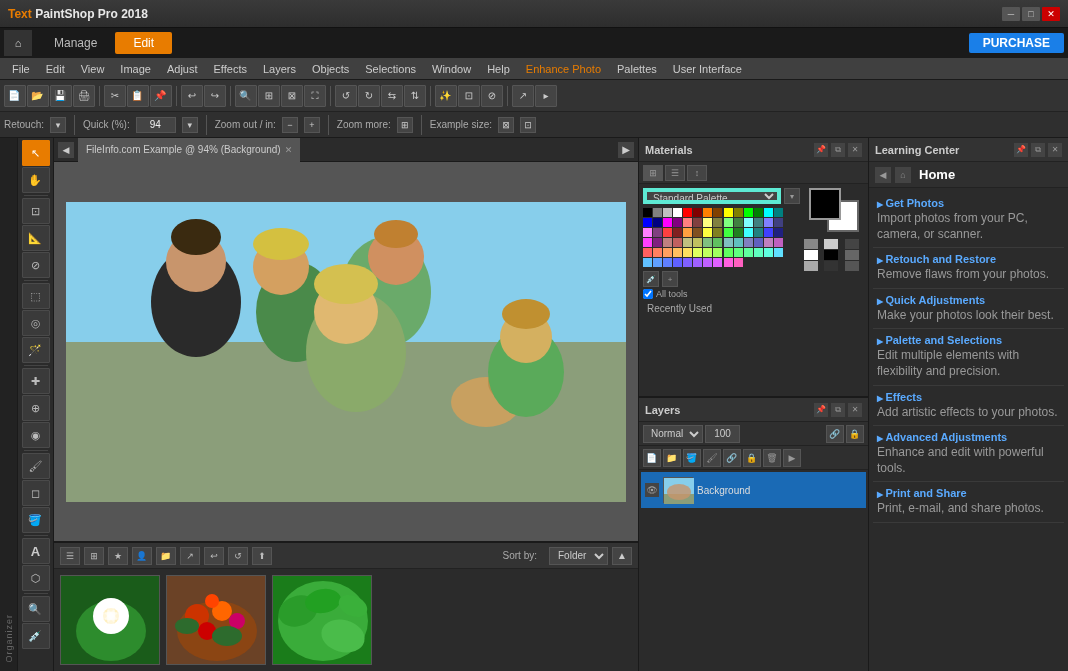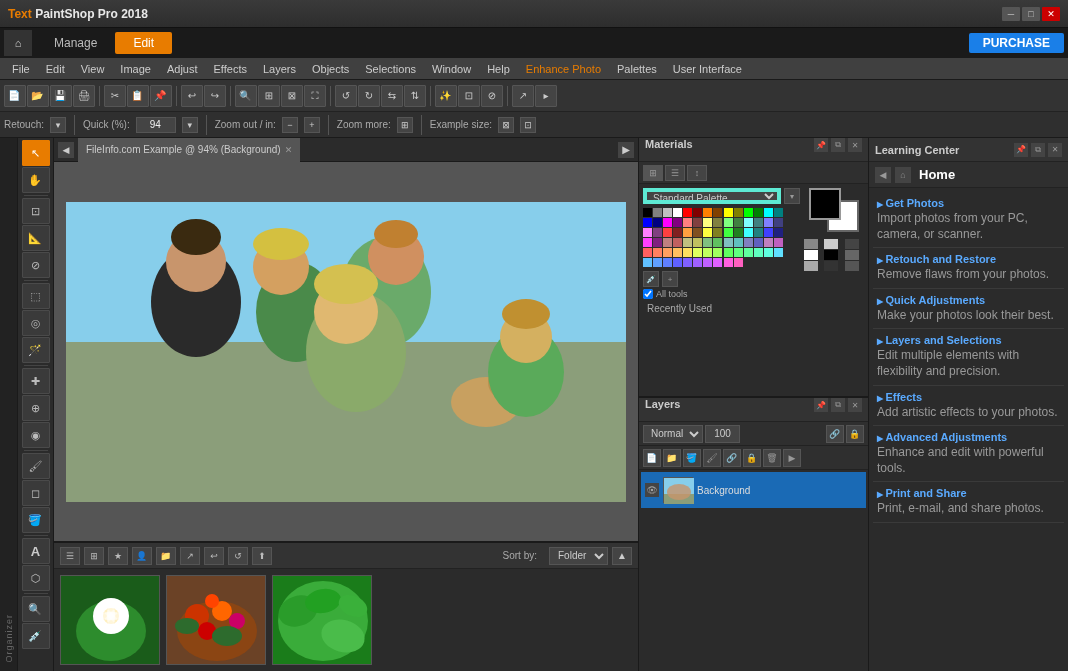--- a/index.html
+++ b/index.html
@@ -195,20 +195,21 @@
 
     
     #materials-panel {
       height: 260px;
       border-bottom: 2px solid #1a1a1a;
     }
     .panel-header {
       height: 24px;
       background: #333;
       display: flex;
+      align-items: center;
       padding: 0 6px;
       border-bottom: 1px solid #222;
     }
     .panel-title { font-size: 11px; color: #ccc; font-weight: bold; flex: 1; }
     .panel-icons { display: flex; gap: 3px; }
     .panel-icon { width: 14px; height: 14px; background: #444; display: flex; align-items: center; justify-content: center; font-size: 8px; color: #999; cursor: pointer; }
 
     #materials-tabs {
       height: 22px;
       background: #2f2f2f;
@@ -828,21 +829,21 @@
         </div>
         <div class="lc-item">
           <div class="lc-item-title">Retouch and Restore</div>
           <div class="lc-item-desc">Remove flaws from your photos.</div>
         </div>
         <div class="lc-item">
           <div class="lc-item-title">Quick Adjustments</div>
           <div class="lc-item-desc">Make your photos look their best.</div>
         </div>
         <div class="lc-item">
-          <div class="lc-item-title">Layers and Selections</div>
+          <div class="lc-item-title">Palette and Selections</div>
           <div class="lc-item-desc">Edit multiple elements with flexibility and precision.</div>
         </div>
         <div class="lc-item">
           <div class="lc-item-title">Effects</div>
           <div class="lc-item-desc">Add artistic effects to your photos.</div>
         </div>
         <div class="lc-item">
           <div class="lc-item-title">Advanced Adjustments</div>
           <div class="lc-item-desc">Enhance and edit with powerful tools.</div>
         </div>

